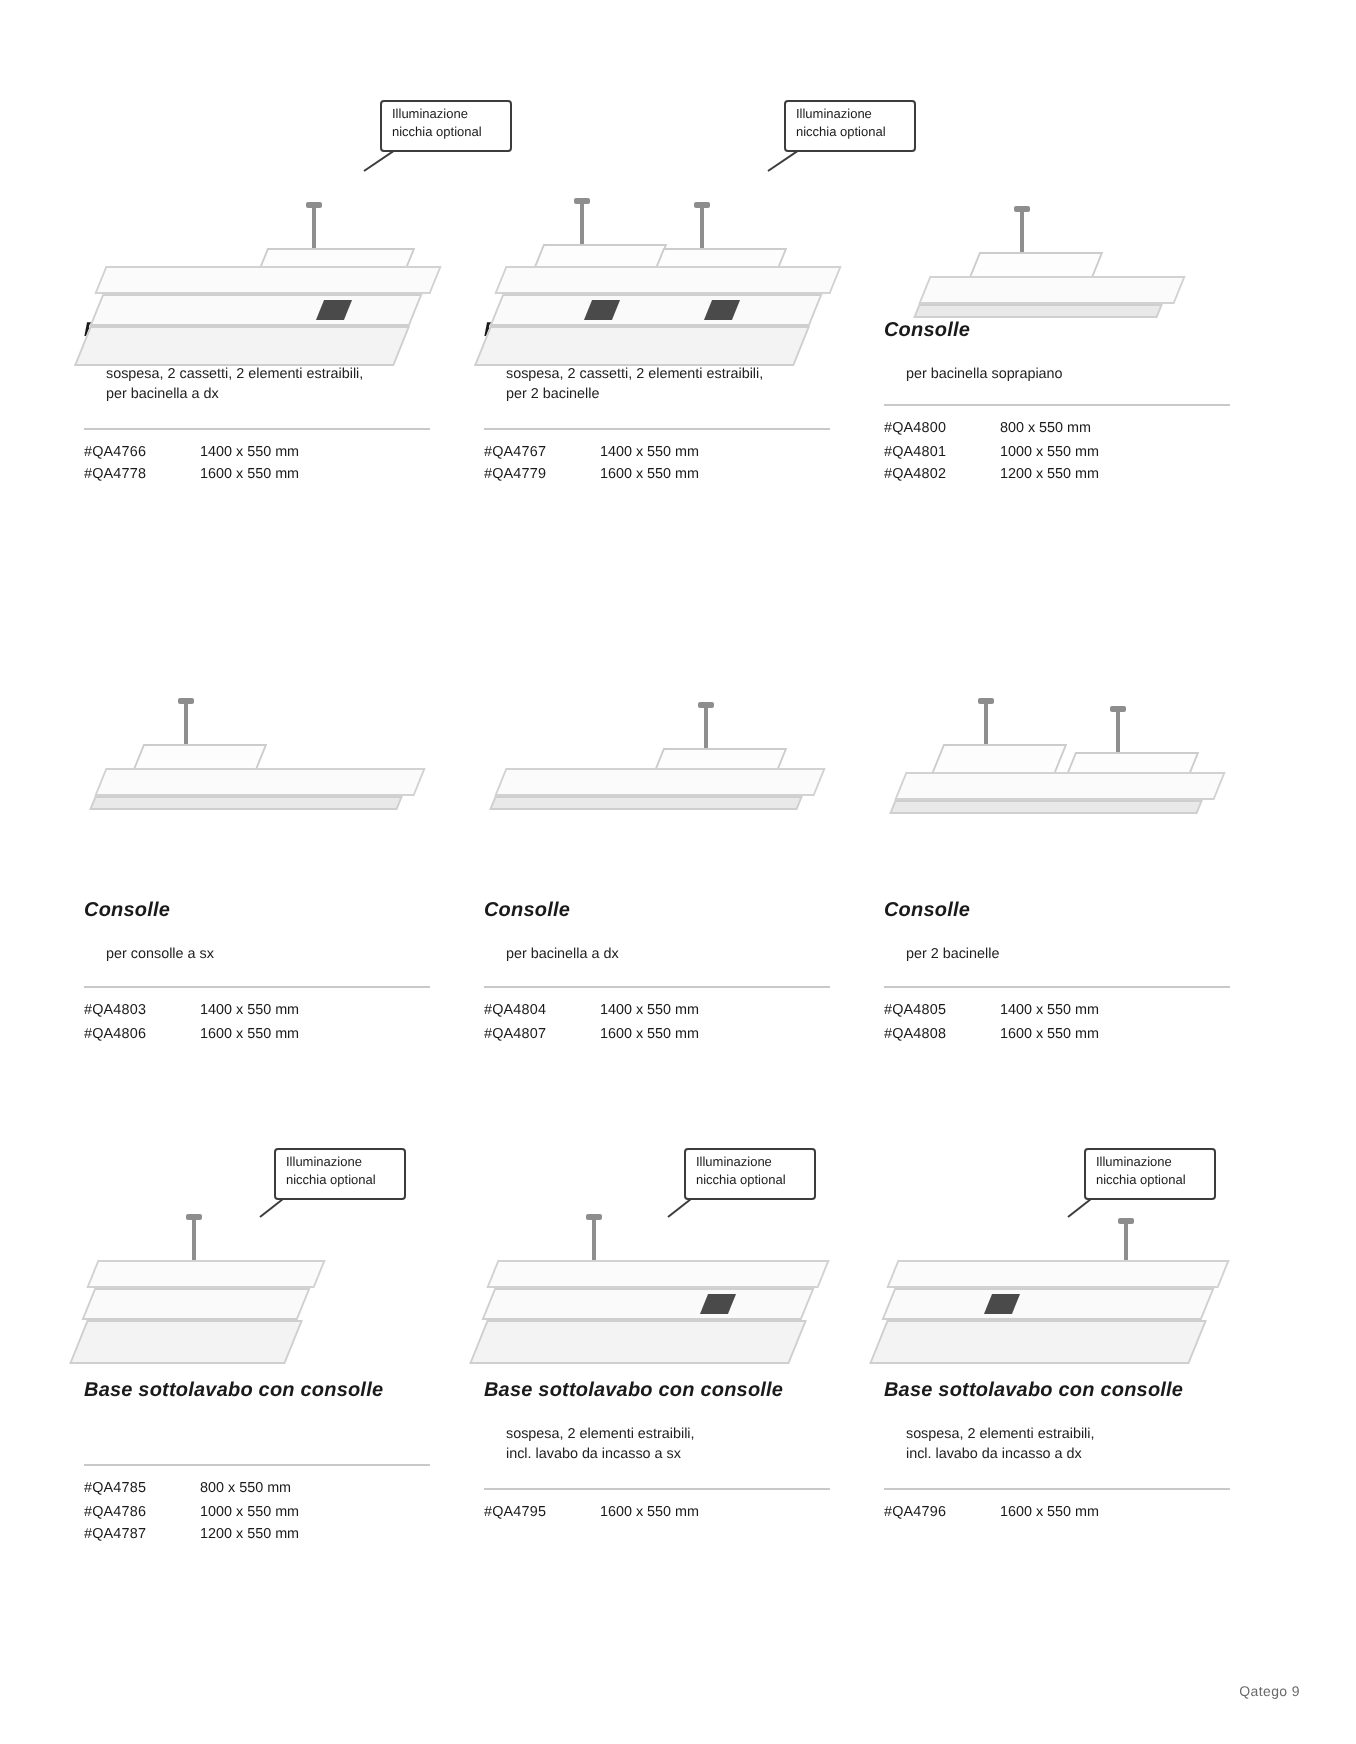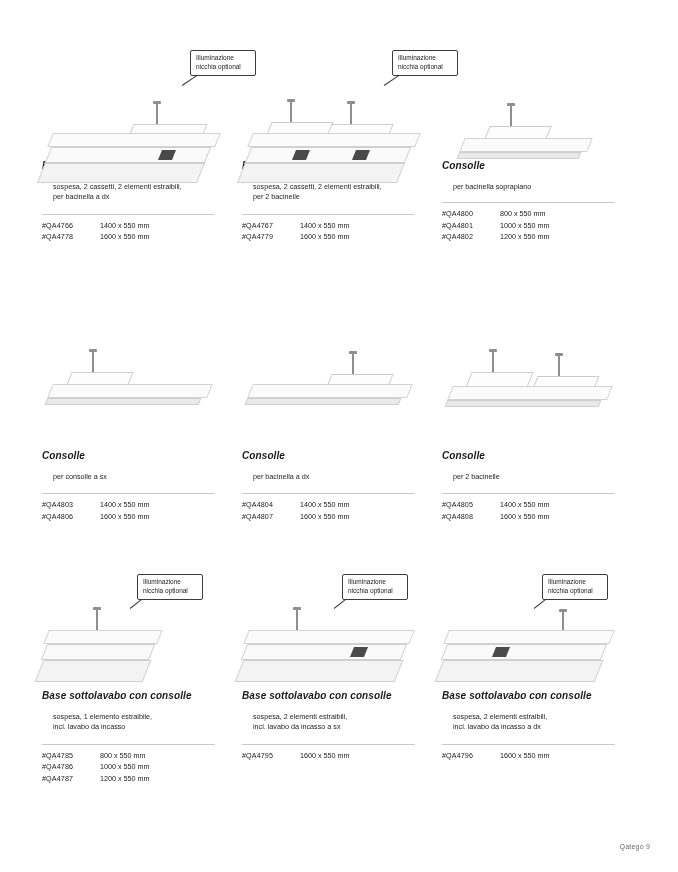--- a/index.html
+++ b/index.html
@@ -347,22 +347,20 @@
 
           <div class="shape faucet" style="left:54px; top:38px; height:22px;"></div>
           <div class="shape top-slab" style="left:4px; top:60px; width:114px; height:14px; transform:skewX(-22deg);"></div>
           <div class="shape body-box light" style="left:2px; top:74px; width:108px; height:16px; transform:skewX(-22deg);"></div>
           <div class="shape body-box" style="left:-3px; top:90px; width:108px; height:22px; transform:skewX(-22deg);"></div>
         </div>
 
         <div class="block">
           <div class="desc-wrap">
             <p class="title">Base sottolavabo con consolle</p>
-            <p class="desc">sospesa, 1 elemento estraibile,
-incl. lavabo da incasso</p>
           </div>
           <div class="rule"></div>
           <div class="codes">
             <div class="code-row">
               <span class="code-id">#QA4785</span>
               <span class="code-dim">800 x 550 mm</span>
             </div>
             <div class="code-row">
               <span class="code-id">#QA4786</span>
               <span class="code-dim">1000 x 550 mm</span>

